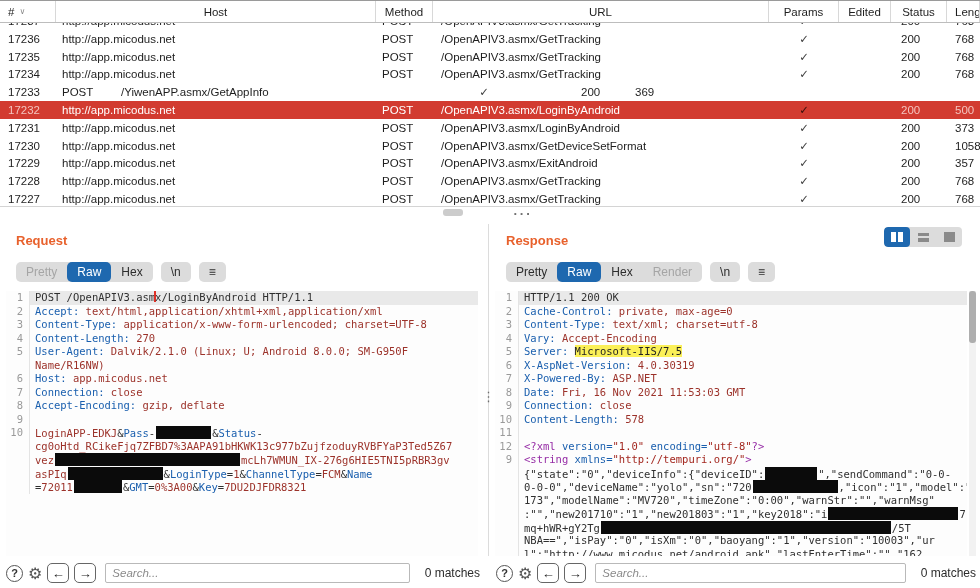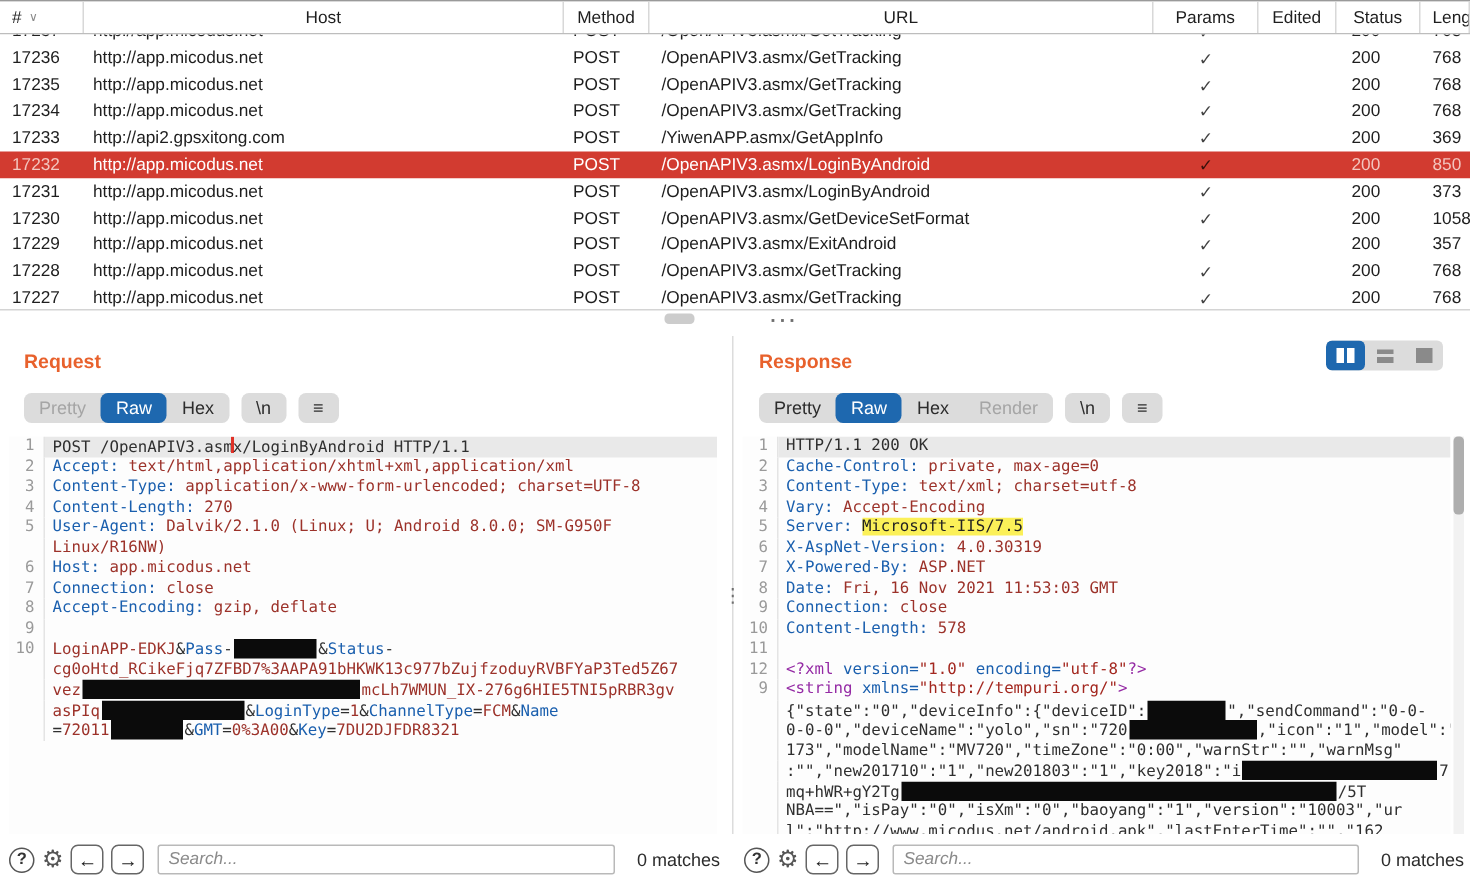--- a/index.html
+++ b/index.html
@@ -163,37 +163,36 @@
         <div class="t-cell c-host" style="width: 320px;">http://app.micodus.net</div>
         <div class="t-cell c-meth" style="width: 57px;">POST</div>
         <div class="t-cell c-url" style="width: 336px;">/OpenAPIV3.asmx/GetTracking</div>
         <div class="t-cell c-par" style="width: 70px;">✓</div>
         <div class="t-cell c-par" style="width: 52px;"></div>
         <div class="t-cell c-stat" style="width: 56px;">200</div>
         <div class="t-cell c-len" style="width: 33px;">768</div>
       </div>
       <div class="t-row">
         <div class="t-cell c-num" style="width: 56px;">17233</div>
-        <div class="t-cell c-host" style="width: 320px;">http://api2.gpsxitong.com</div>
         <div class="t-cell c-meth" style="width: 57px;">POST</div>
         <div class="t-cell c-url" style="width: 336px;">/YiwenAPP.asmx/GetAppInfo</div>
         <div class="t-cell c-par" style="width: 70px;">✓</div>
         <div class="t-cell c-par" style="width: 52px;"></div>
         <div class="t-cell c-stat" style="width: 56px;">200</div>
         <div class="t-cell c-len" style="width: 33px;">369</div>
       </div>
       <div class="t-row sel">
         <div class="t-cell c-num" style="width: 56px;">17232</div>
         <div class="t-cell c-host" style="width: 320px;">http://app.micodus.net</div>
         <div class="t-cell c-meth" style="width: 57px;">POST</div>
         <div class="t-cell c-url" style="width: 336px;">/OpenAPIV3.asmx/LoginByAndroid</div>
         <div class="t-cell c-par" style="width: 70px;">✓</div>
         <div class="t-cell c-par" style="width: 52px;"></div>
         <div class="t-cell c-stat" style="width: 56px;">200</div>
-        <div class="t-cell c-len" style="width: 33px;">850</div>
+        <div class="t-cell c-len" style="width: 33px;">500</div>
       </div>
       <div class="t-row">
         <div class="t-cell c-num" style="width: 56px;">17231</div>
         <div class="t-cell c-host" style="width: 320px;">http://app.micodus.net</div>
         <div class="t-cell c-meth" style="width: 57px;">POST</div>
         <div class="t-cell c-url" style="width: 336px;">/OpenAPIV3.asmx/LoginByAndroid</div>
         <div class="t-cell c-par" style="width: 70px;">✓</div>
         <div class="t-cell c-par" style="width: 52px;"></div>
         <div class="t-cell c-stat" style="width: 56px;">200</div>
         <div class="t-cell c-len" style="width: 33px;">373</div>
@@ -304,21 +303,21 @@
       <div class="ed-row">
         <span class="ed-gut">4</span>
         <span class="ed-code"><span class="sg-hn">Content-Length:</span><span class="sg-hv"> 270</span></span>
       </div>
       <div class="ed-row">
         <span class="ed-gut">5</span>
         <span class="ed-code"><span class="sg-hn">User-Agent:</span><span class="sg-hv"> Dalvik/2.1.0 (Linux; U; Android 8.0.0; SM-G950F</span></span>
       </div>
       <div class="ed-row">
         <span class="ed-gut"></span>
-        <span class="ed-code"><span class="sg-hv">Linux/R16NW)</span></span>
+        <span class="ed-code"><span class="sg-hv">Name/R16NW)</span></span>
       </div>
       <div class="ed-row">
         <span class="ed-gut">6</span>
         <span class="ed-code"><span class="sg-hn">Host:</span><span class="sg-hv"> app.micodus.net</span></span>
       </div>
       <div class="ed-row">
         <span class="ed-gut">7</span>
         <span class="ed-code"><span class="sg-hn">Connection:</span><span class="sg-hv"> close</span></span>
       </div>
       <div class="ed-row">

